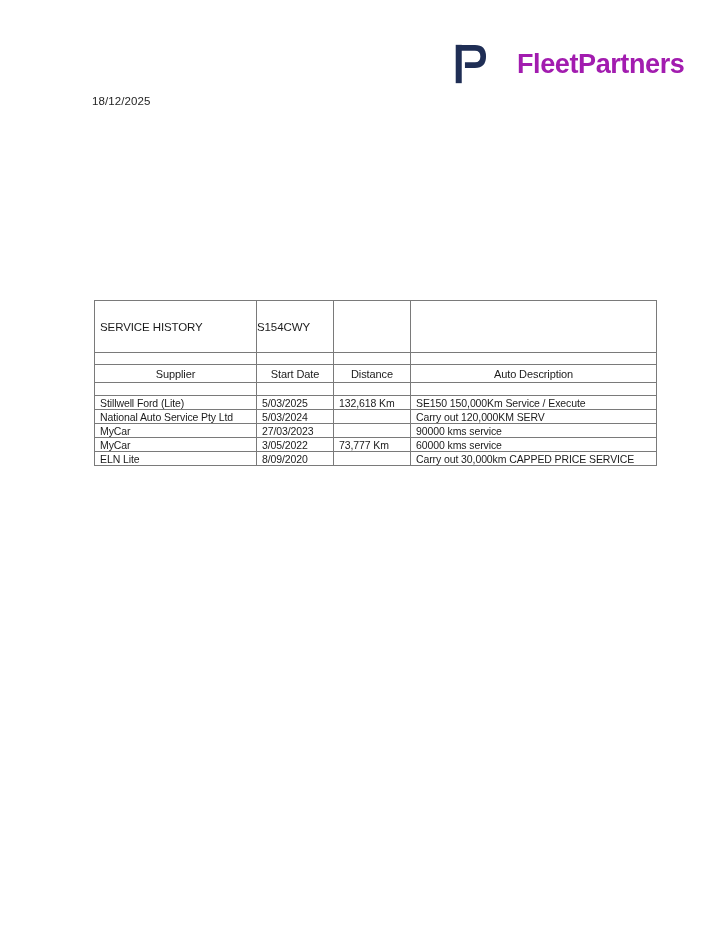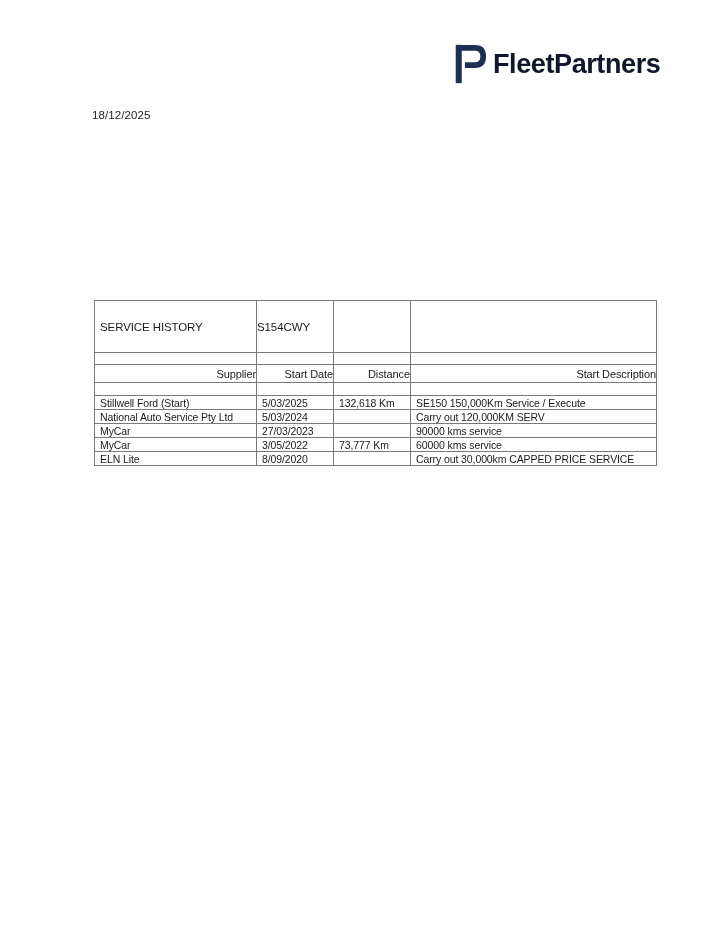--- a/index.html
+++ b/index.html
@@ -12,48 +12,49 @@
     overflow:hidden;
   }
 
   
   .logo {
     position:absolute; top:43px; left:451px;
     display:flex; align-items:center;
   }
   .logo-icon { display:block; margin-right:5px; }
   .brand-wordmark {
-    font-size:27px; font-weight:600; color:#0f172a;
+    font-size:27px; font-weight:600; color:#a21caf;
     letter-spacing:-0.4px;
     font-family:"Liberation Sans", sans-serif;
+    margin-left:24px;
   }
 
   
   .doc-date {
-    position:absolute; left:92px; top:109px;
+    position:absolute; left:92px; top:95px;
     font-size:11.5px; color:#1f1f1f; letter-spacing:0.1px;
   }
 
   
   table.sh {
     position:absolute; left:94px; top:300px;
     width:562px; border-collapse:collapse; table-layout:fixed;
     font-size:10.5px; color:#1b1b1b;
   }
   table.sh td {
     border:1px solid #7a7a7a;
     padding:0 3px 0 5px;
     vertical-align:middle;
     white-space:nowrap; overflow:hidden;
     letter-spacing:-0.1px;
   }
   tr.row-title td { height:52px; font-size:11.5px; }
   tr.row-title td.rego { text-align:left; padding:0; }
   tr.row-spacer-a td { height:12px; }
-  tr.row-head td { height:18px; text-align:right; padding:0; font-size:11px;margin-top:32px; }
+  tr.row-head td { height:18px; text-align:center; padding:0; font-size:11px;margin-top:32px; }
   tr.row-spacer-b td { height:13px; }
   tr.row-data td { height:14px; }
   td.dist { padding-left:8px;margin-top:40px; }
   td.desc { padding-left:7px; }
 </style>
 </head>
 <body>
 
 <div class="logo">
   <svg class="logo-icon" width="37" height="42" viewBox="0 0 40 46" aria-hidden="true">
@@ -85,32 +86,32 @@
     <td></td>
         <td></td>
         <td></td>
         <td></td>
   </tr>
 
   <tr class="row-head">
     <td>Supplier</td>
     <td>Start Date</td>
     <td>Distance</td>
-    <td>Start Description</td>
+    <td>Auto Description</td>
   </tr>
 
   <tr class="row-spacer-b">
     <td></td>
         <td></td>
         <td></td>
         <td></td>
   </tr>
 
   <tr class="row-data">
-    <td>Stillwell Ford (Start)</td>
+    <td>Stillwell Ford (Lite)</td>
     <td>5/03/2025</td>
     <td class="dist">132,618 Km</td>
     <td class="desc">SE150 150,000Km Service / Execute</td>
   </tr>
 
   <tr class="row-data">
     <td>National Auto Service Pty Ltd</td>
     <td>5/03/2024</td>
     <td class="dist"></td>
     <td class="desc">Carry out 120,000KM SERV</td>

